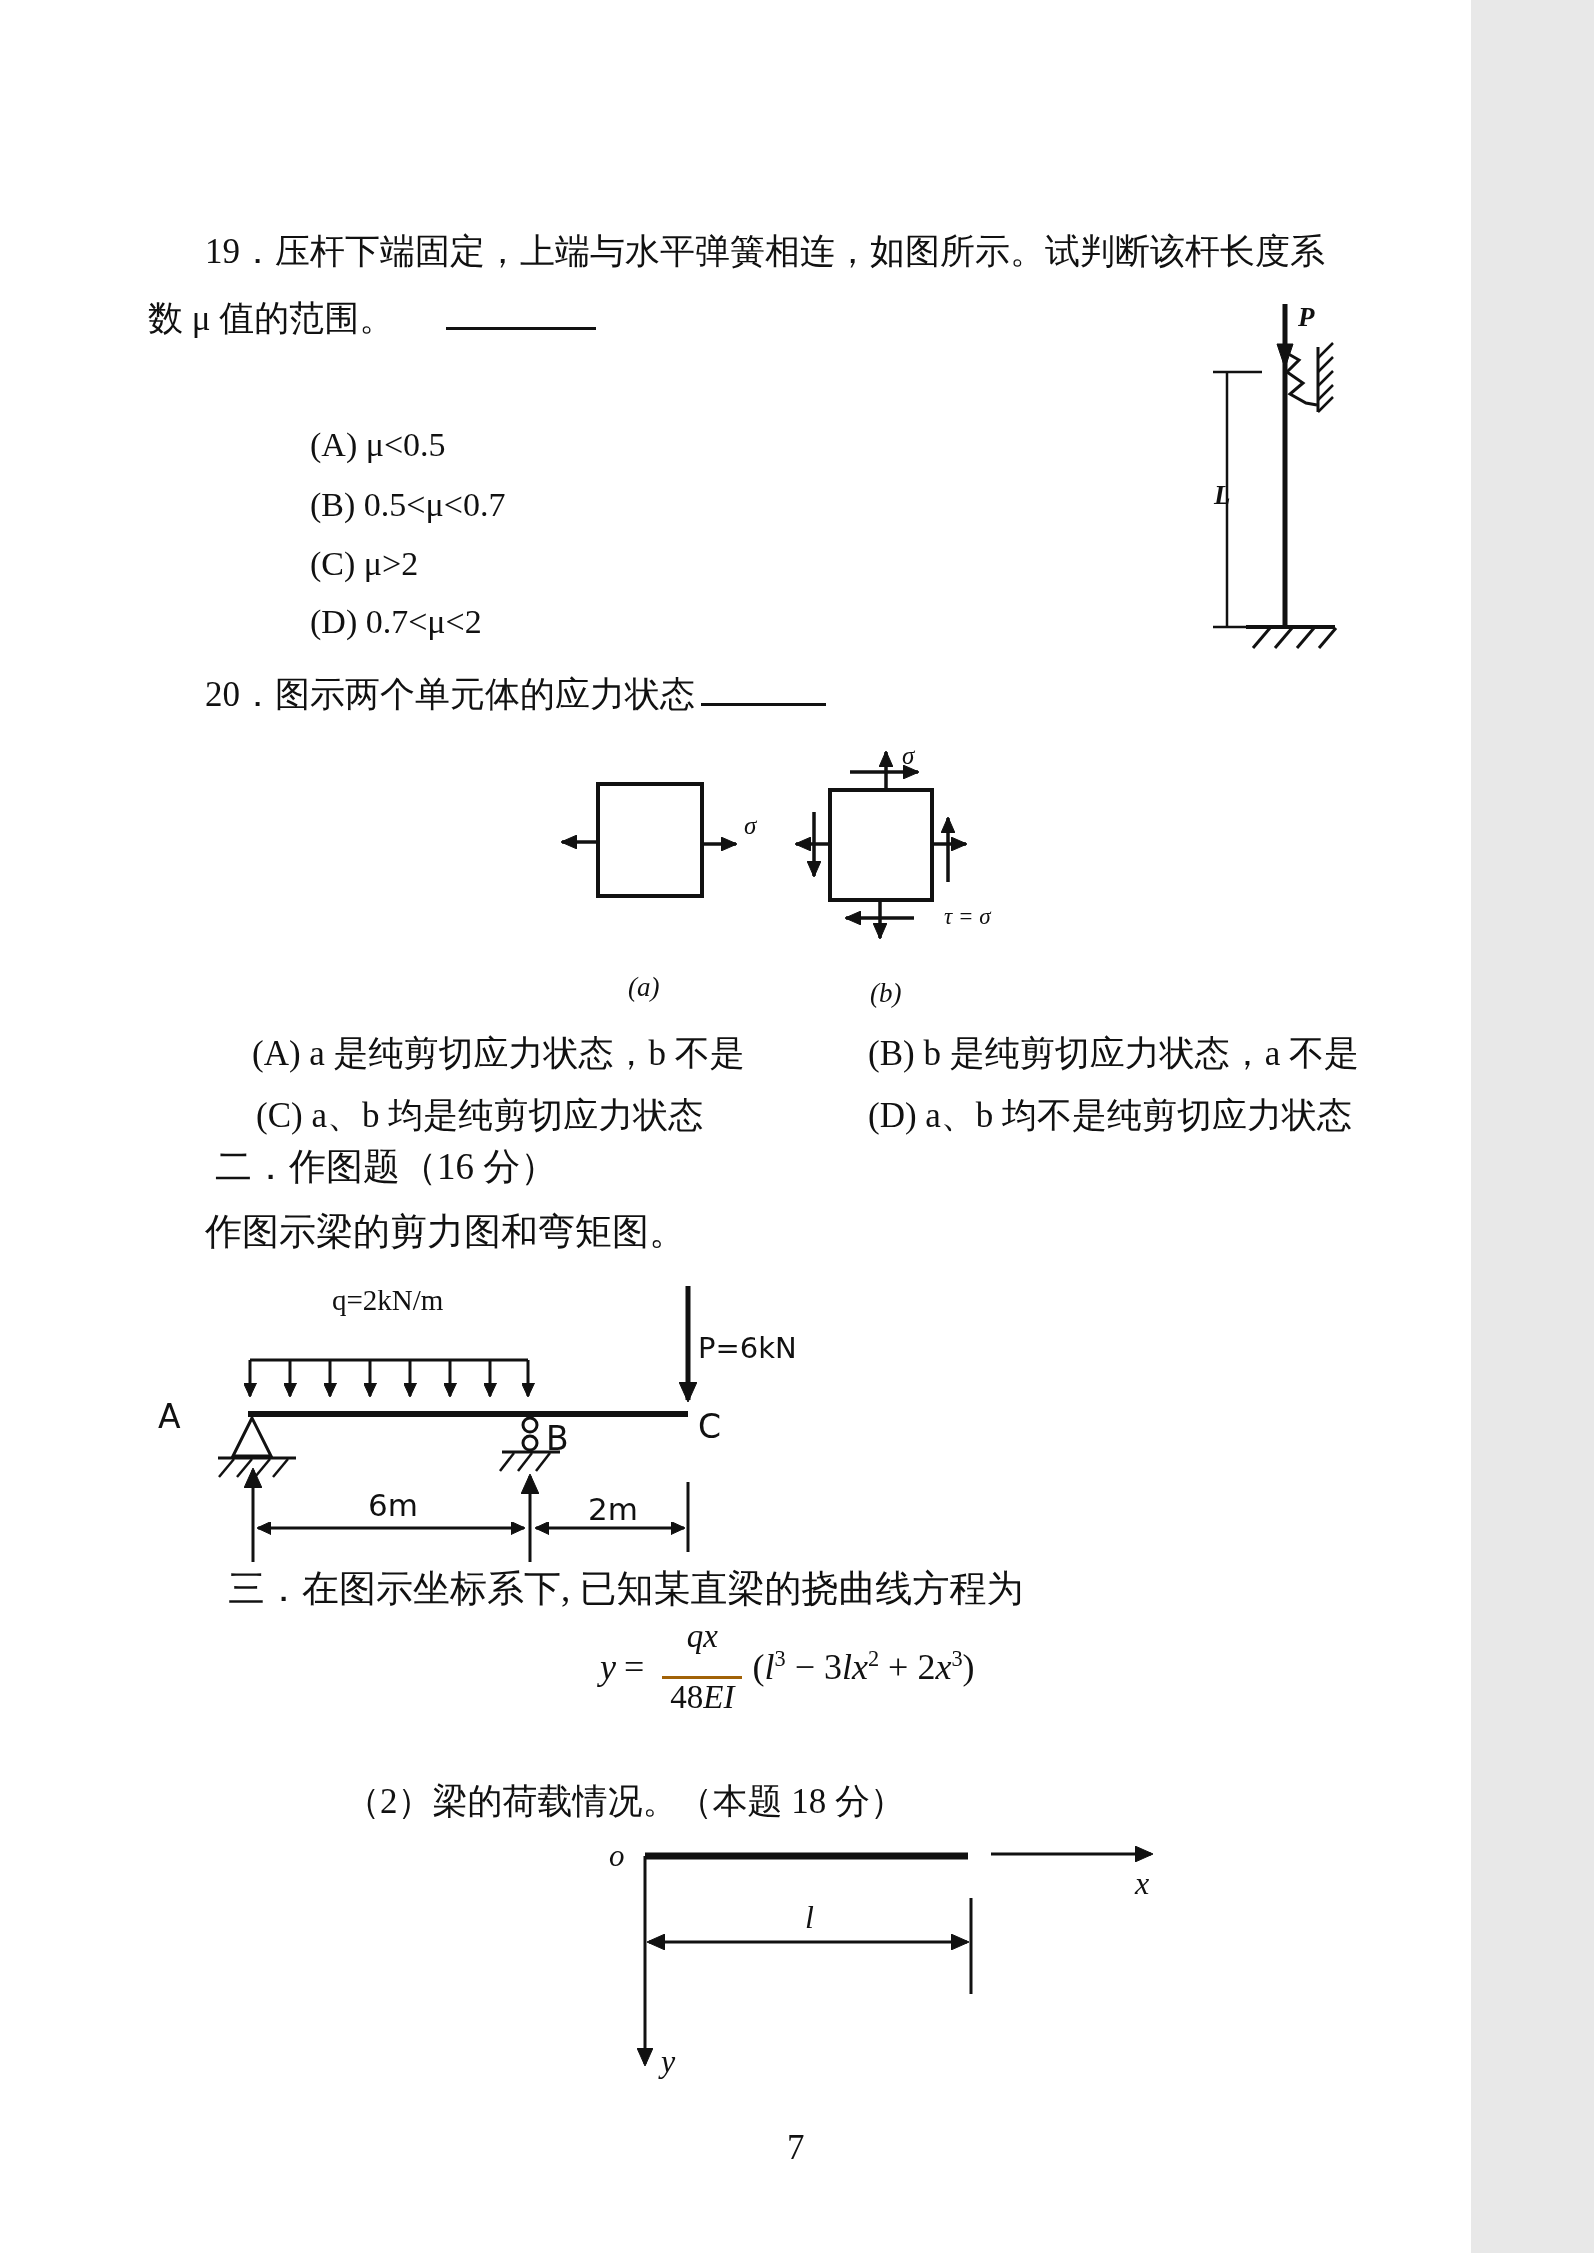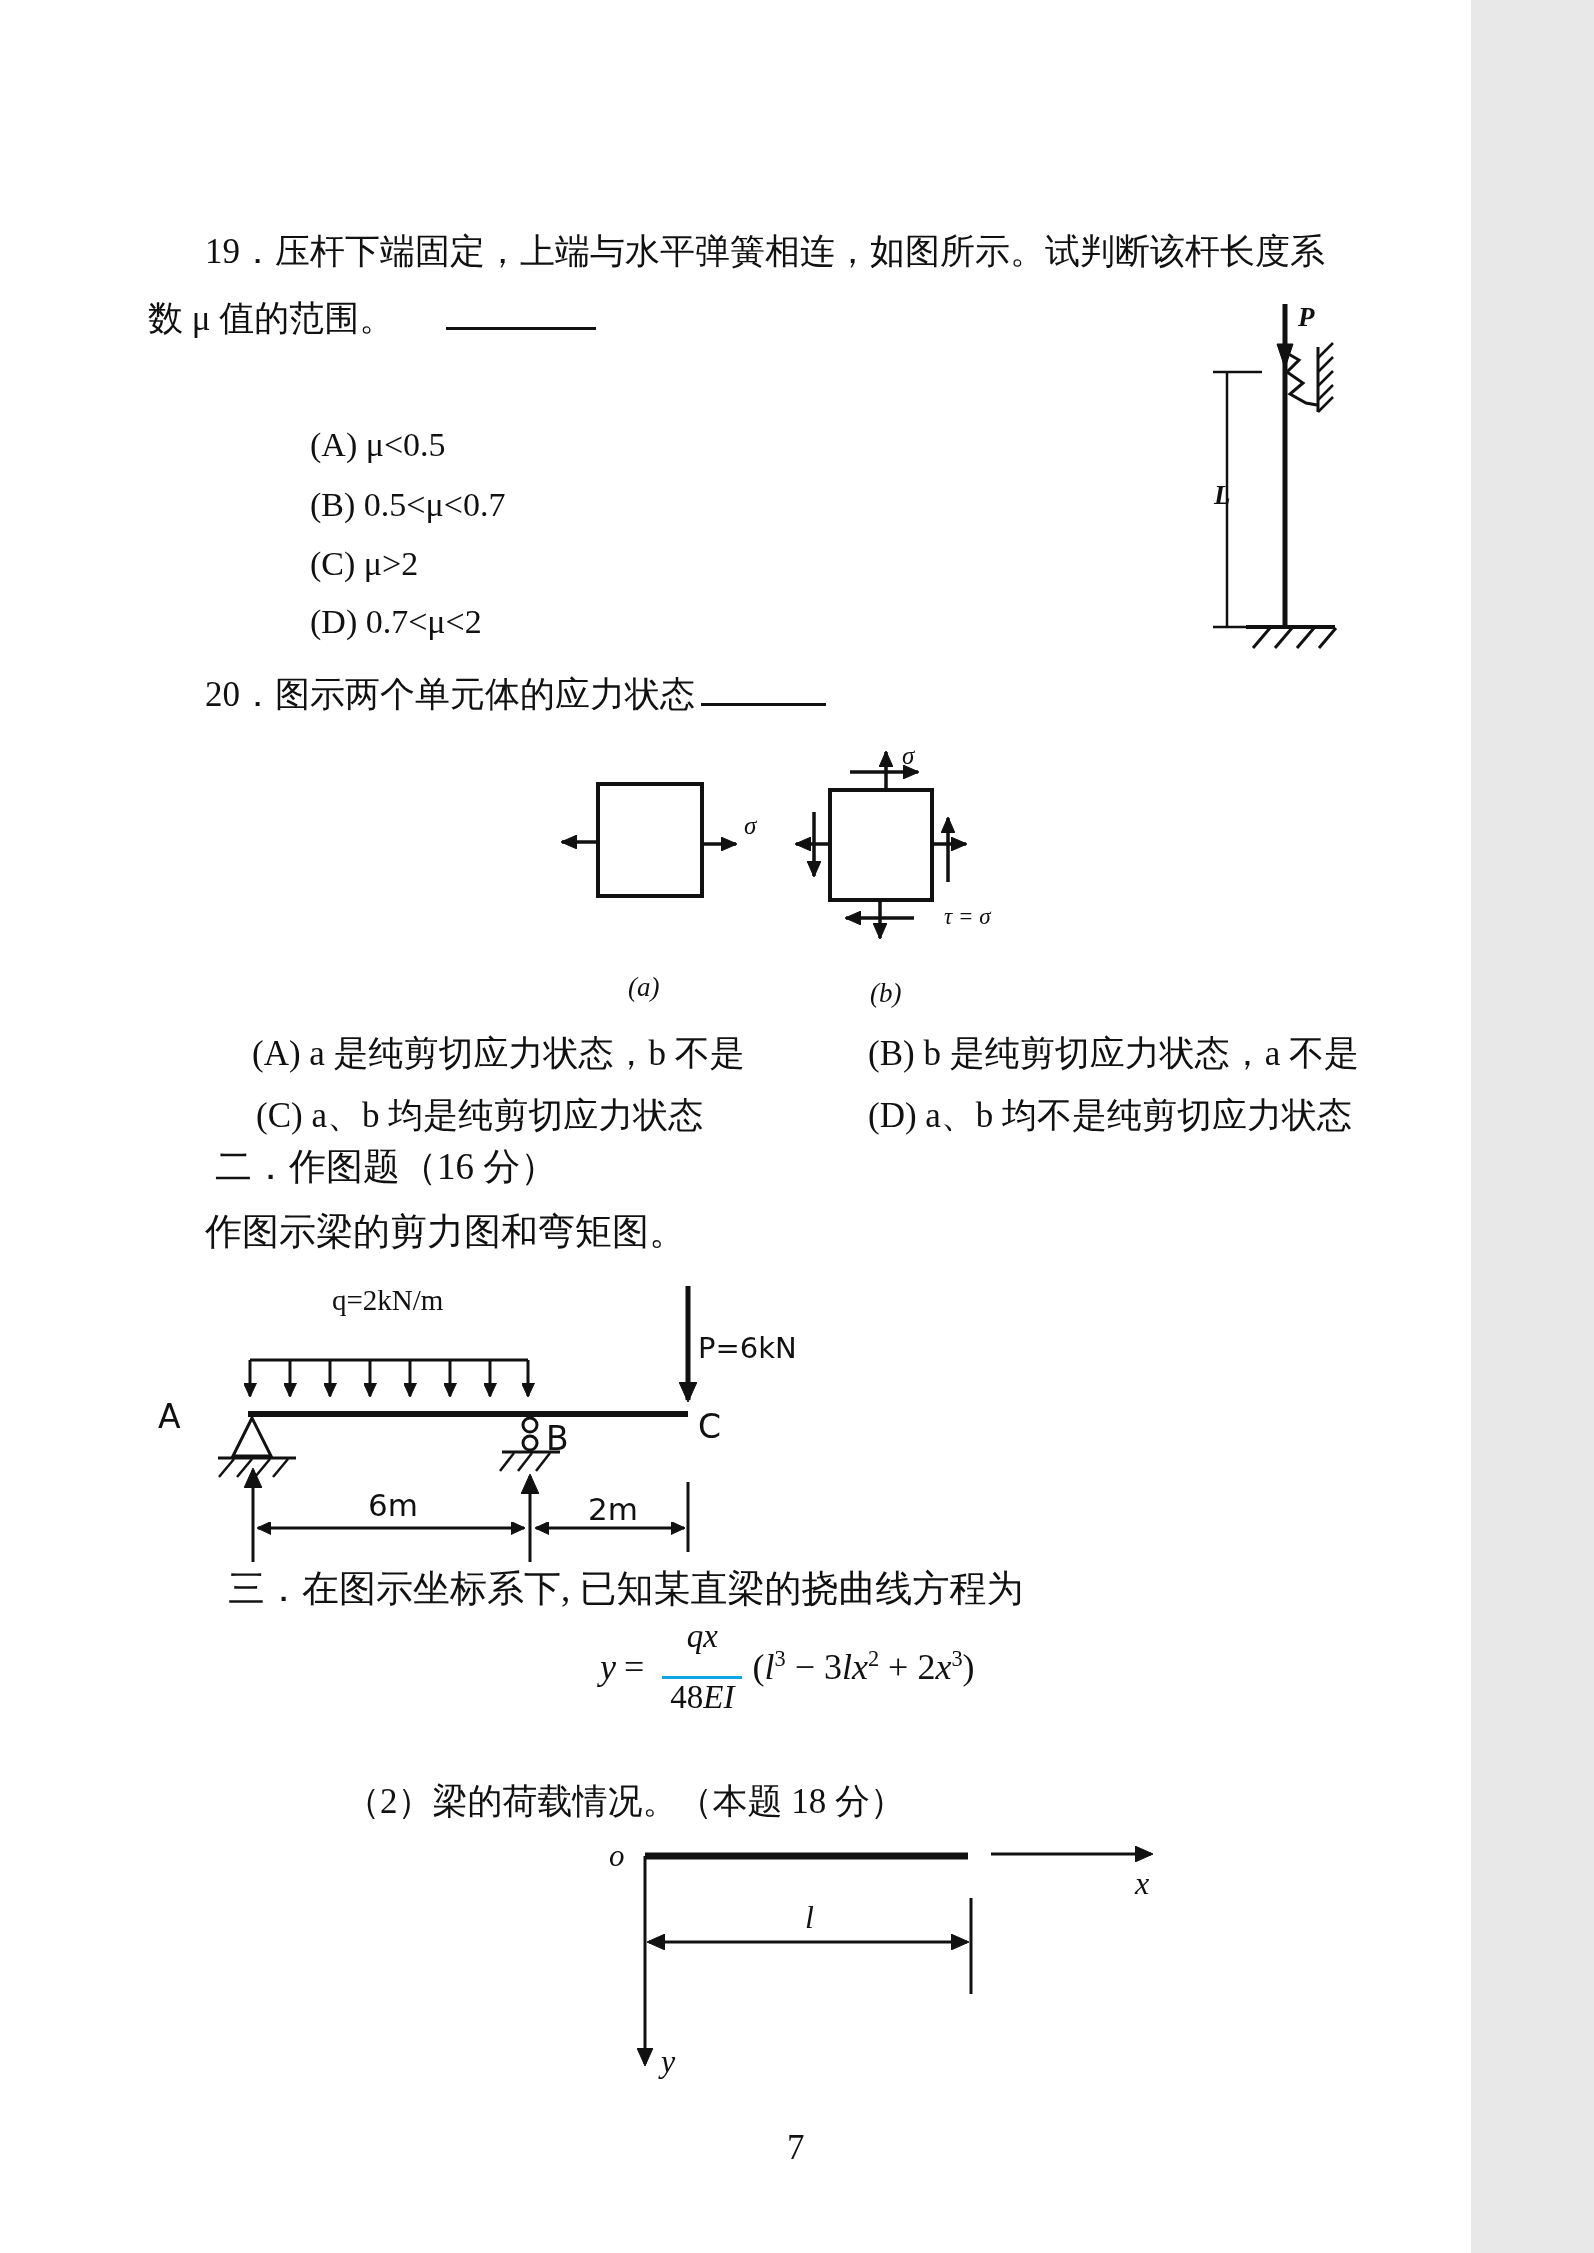--- a/index.html
+++ b/index.html
@@ -12,21 +12,21 @@
   .blank{display:inline-block;border-bottom:3px solid #111;height:1em;vertical-align:baseline;}
   svg{position:absolute;overflow:visible;}
   svg line,svg polyline,svg rect,svg circle,svg polygon,svg path{stroke:#111;}
   .lbl-sans{font-family:"DejaVu Sans","Liberation Sans",sans-serif;fill:#111;}
   .lbl-serif{font-family:"Liberation Serif","DejaVu Serif",serif;fill:#111;}
   .it{font-style:italic;}
   .eq{display:flex;align-items:center;font-family:"Liberation Serif","DejaVu Serif",serif;
       font-style:italic;font-size:36px;}
   .eq .up{font-style:normal;}
   .frac{display:inline-flex;flex-direction:column;align-items:center;margin:4px 10px;font-size:33px;line-height:1.15;gap:20px;}
-  .frac .den{border-top:3px solid #0ea5e9;padding:0 8px;}
+  .frac .den{border-top:3px solid #a16207;padding:0 8px;}
   .eq sup{font-size:0.62em;vertical-align:super;line-height:0;}
   .mathx{font-family:"Liberation Serif","DejaVu Serif",serif;font-style:italic;}
 </style>
 </head>
 <body>
 
 <div id="page">
 
   <div class="abs cn" style="left:205px;top:228px;">19．压杆下端固定，上端与水平弹簧相连，如图所示。试判断该杆长度系</div>
   <div class="abs cn" style="left:148px;top:292px;">

